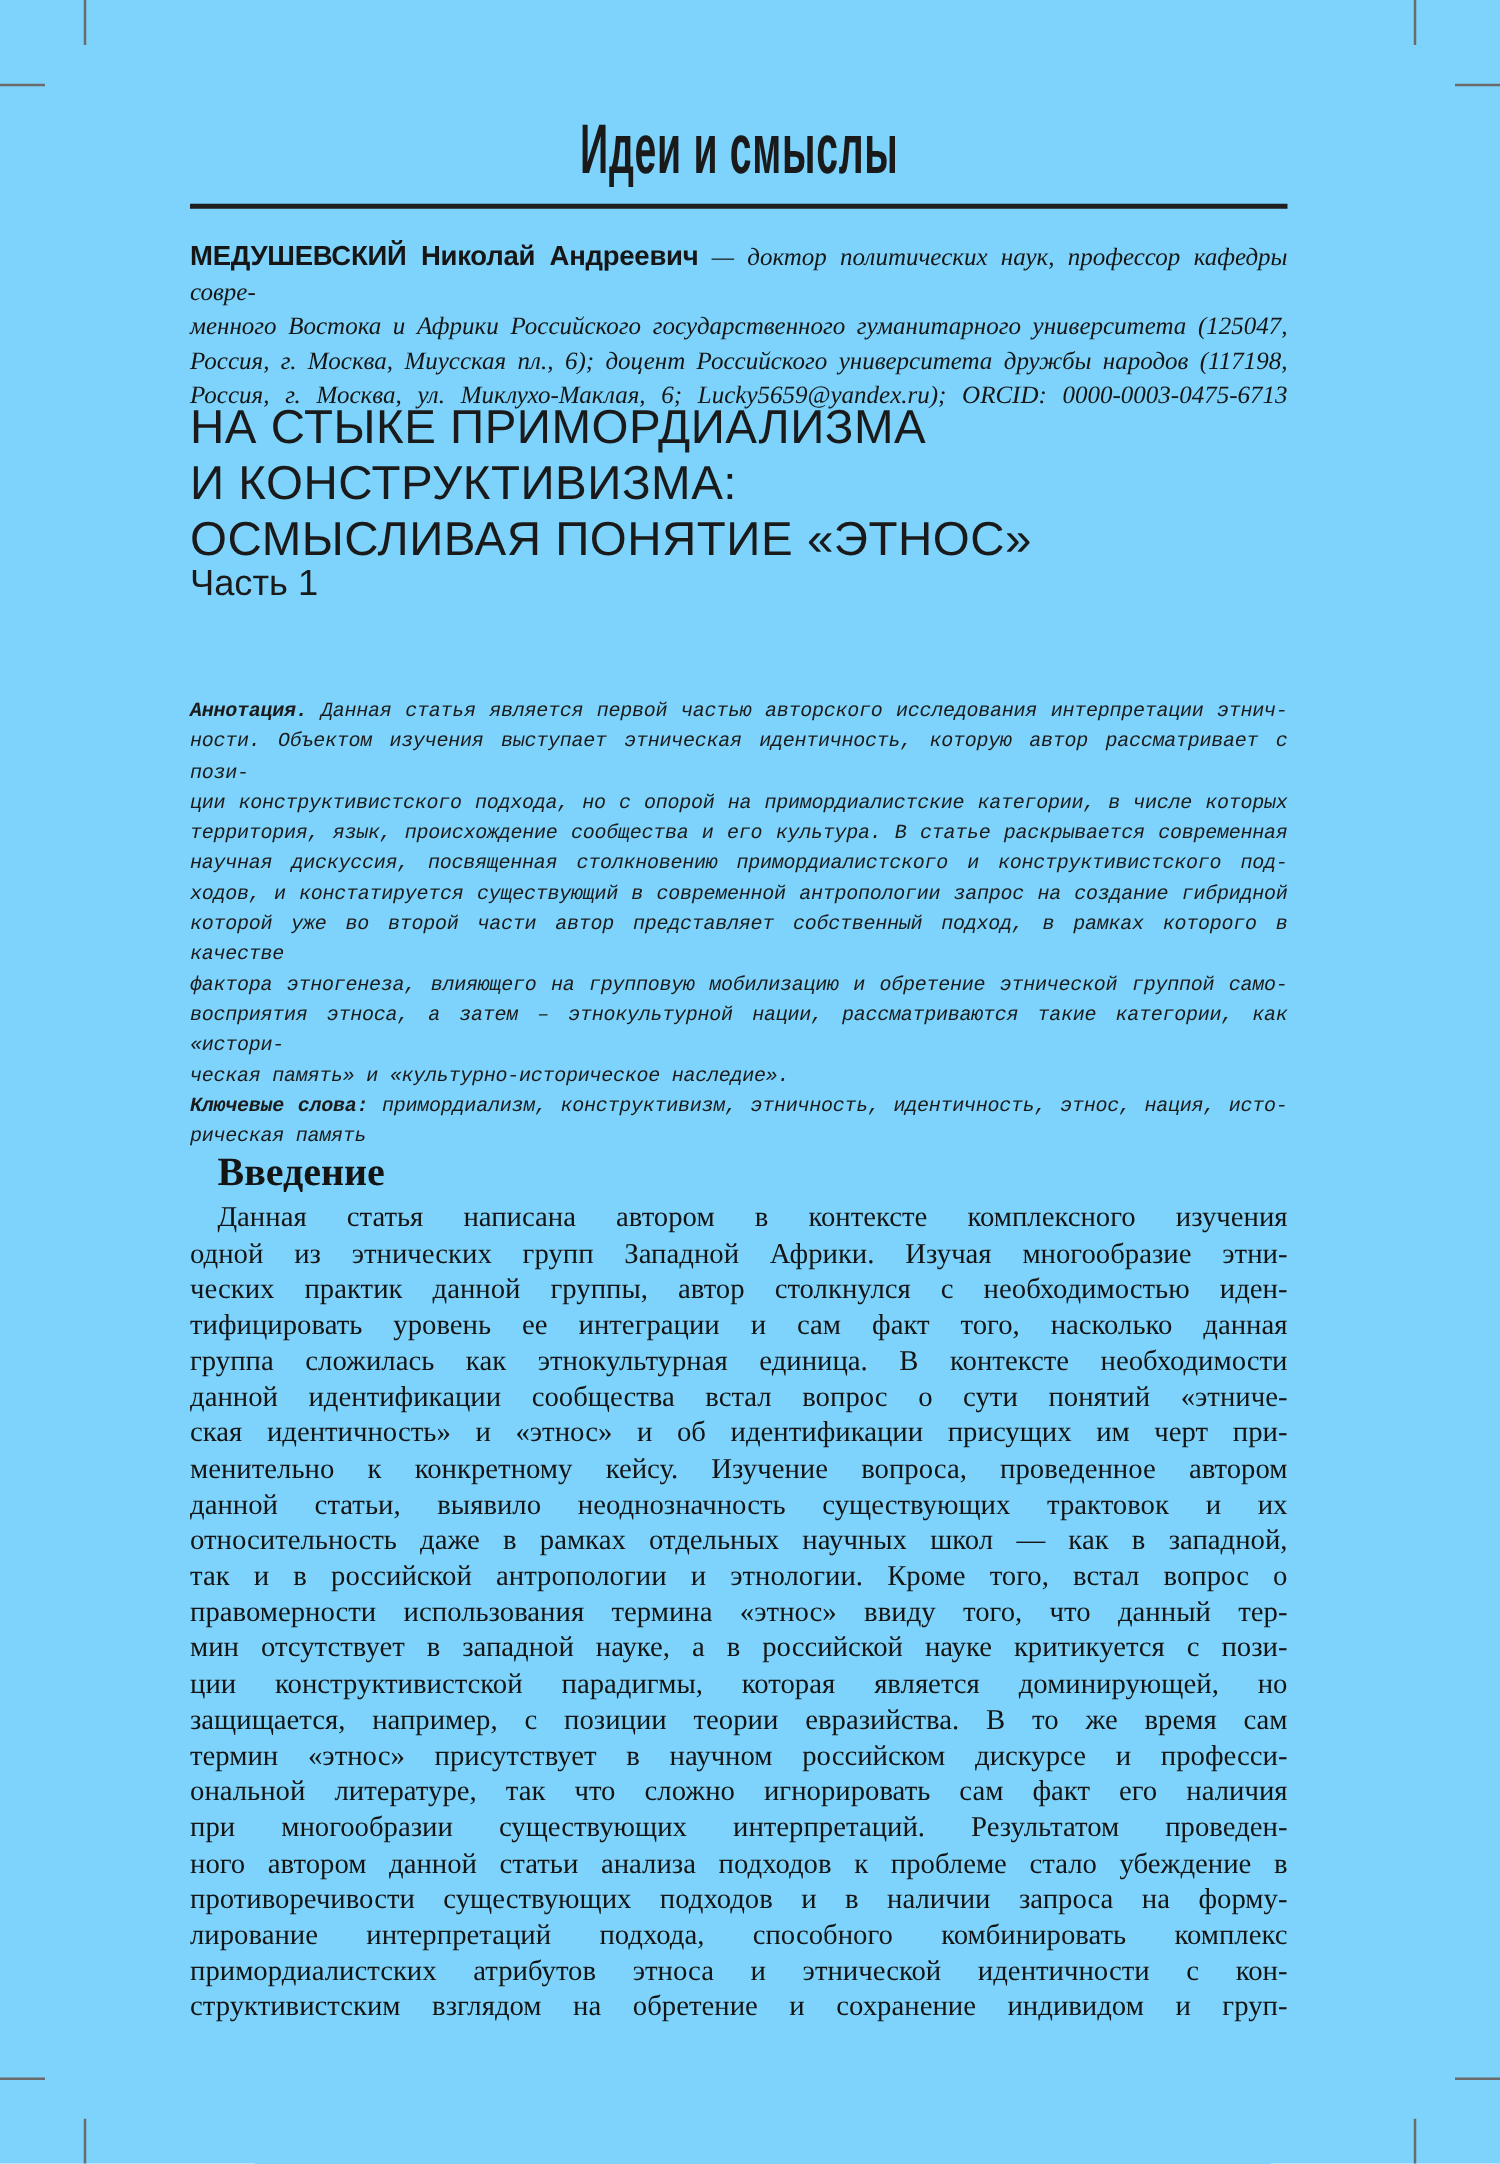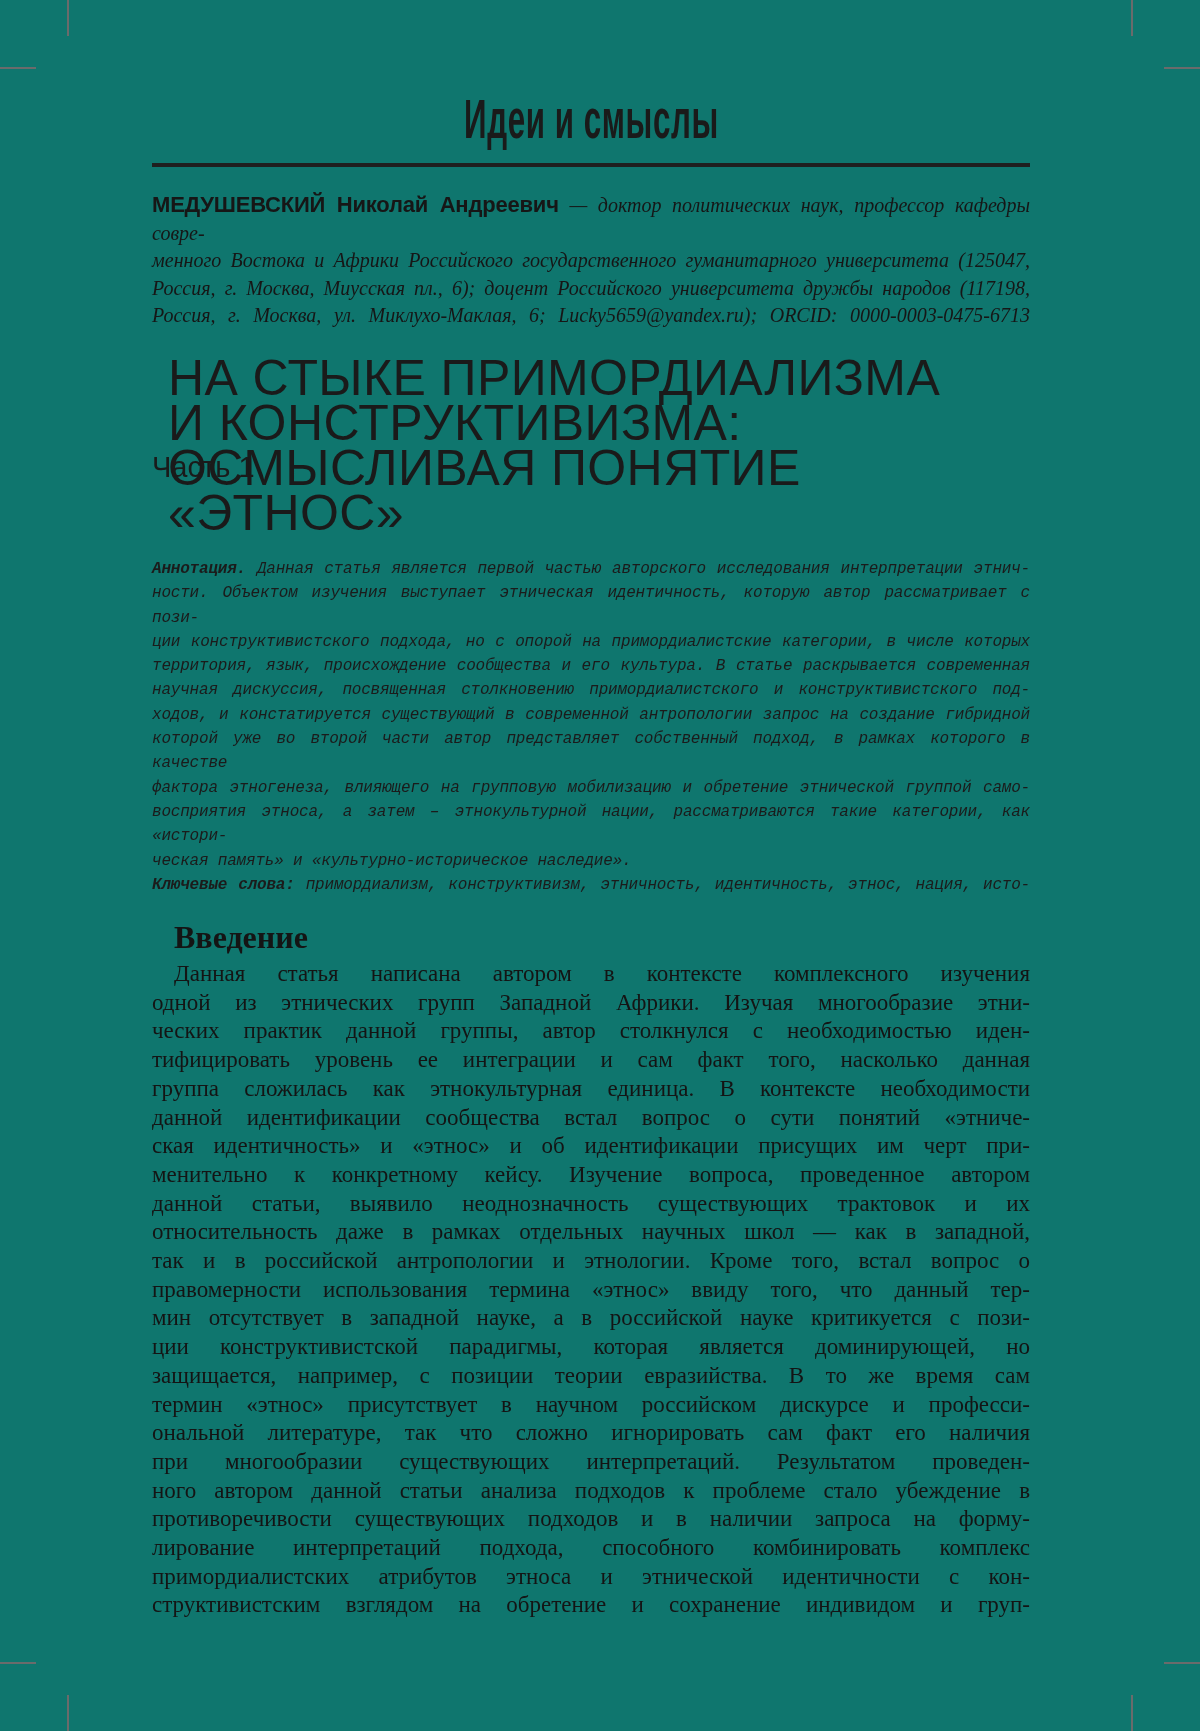--- a/index.html
+++ b/index.html
@@ -1,18 +1,18 @@
 <!DOCTYPE html>
 <html><head>
 <meta charset="utf-8">
 <style>
   html,body { margin:0; padding:0; background:#ffffff; }
   .page {
     position:relative; width:1200px; height:1731px;
-    background:#0f766e; color:#1c1c1c; overflow:hidden;
+    background:#7dd3fc; color:#1c1c1c; overflow:hidden;
   }
   .crop { position:absolute; background:#6b6b6b; }
   .crop.v { width:2px; height:36px; }
   .crop.h { width:36px; height:2px; }
 
   .content { position:absolute; left:152px; width:878px; top:0; height:100%; }
 
   
   .runhead { position:absolute; top:90px; left:0; right:0; text-align:center; }
   .runhead-inner {
@@ -29,23 +29,23 @@
     font-size:20px; line-height:27.5px; color:#161616;
   }
   .author .stretch { text-align:justify; text-align-last:justify; }
   .author-name {
     font-family:"Liberation Sans", sans-serif; font-style:normal;
     font-weight:700; font-size:22px; letter-spacing:-0.2px;
   }
 
   
   .title-block {
-    position:absolute; top:320px; left:16px; right:0;
+    position:absolute; top:320px; left:0; right:0;
     font-family:"Liberation Sans", sans-serif; font-weight:500;
-    font-size:50px; line-height:45px; letter-spacing:0.4px; color:#1a1a1a;margin-top:36px;
+    font-size:38px; line-height:45px; letter-spacing:0.4px; color:#1a1a1a;
   }
   .part-label {
     position:absolute; top:451px; left:0; right:0; text-align:left;
     font-family:"Liberation Sans", sans-serif; font-weight:500; font-size:29px; color:#1a1a1a;
   }
 
   
   .abstract {
     position:absolute; top:557px; left:0; right:0;
     font-family:Liberation Mono, monospace; font-style:italic;
@@ -109,20 +109,21 @@
           <div class="stretch">ции конструктивистского подхода, но с опорой на примордиалистские категории, в числе которых</div>
           <div class="stretch">территория, язык, происхождение сообщества и его культура. В статье раскрывается современная</div>
           <div class="stretch">научная дискуссия, посвященная столкновению примордиалистского и конструктивистского под-</div>
           <div class="stretch">ходов, и констатируется существующий в современной антропологии запрос на создание гибридной</div>
           <div class="stretch">которой уже во второй части автор представляет собственный подход, в рамках которого в качестве</div>
           <div class="stretch">фактора этногенеза, влияющего на групповую мобилизацию и обретение этнической группой само-</div>
           <div class="stretch">восприятия этноса, а затем – этнокультурной нации, рассматриваются такие категории, как «истори-</div>
         </div>
       <div>ческая память» и «культурно-историческое наследие».</div>
       <div class="stretch"><b>Ключевые слова:</b><span> примордиализм, конструктивизм, этничность, идентичность, этнос, нация, исто-</span></div>
+      <div>рическая память</div>
     </div>
 
     <div class="body-section">
       <h2 class="section-heading">Введение</h2>
       <div>
           <div class="body-line">Данная статья написана автором в контексте комплексного изучения</div>
           <div class="body-line">одной из этнических групп Западной Африки. Изучая многообразие этни-</div>
           <div class="body-line">ческих практик данной группы, автор столкнулся с необходимостью иден-</div>
           <div class="body-line">тифицировать уровень ее интеграции и сам факт того, насколько данная</div>
           <div class="body-line">группа сложилась как этнокультурная единица. В контексте необходимости</div>

